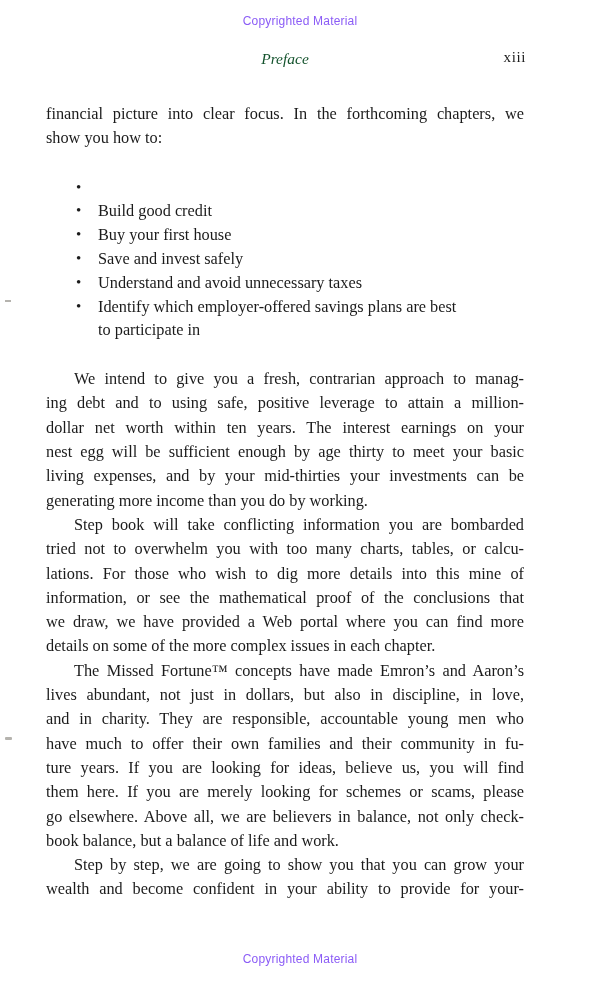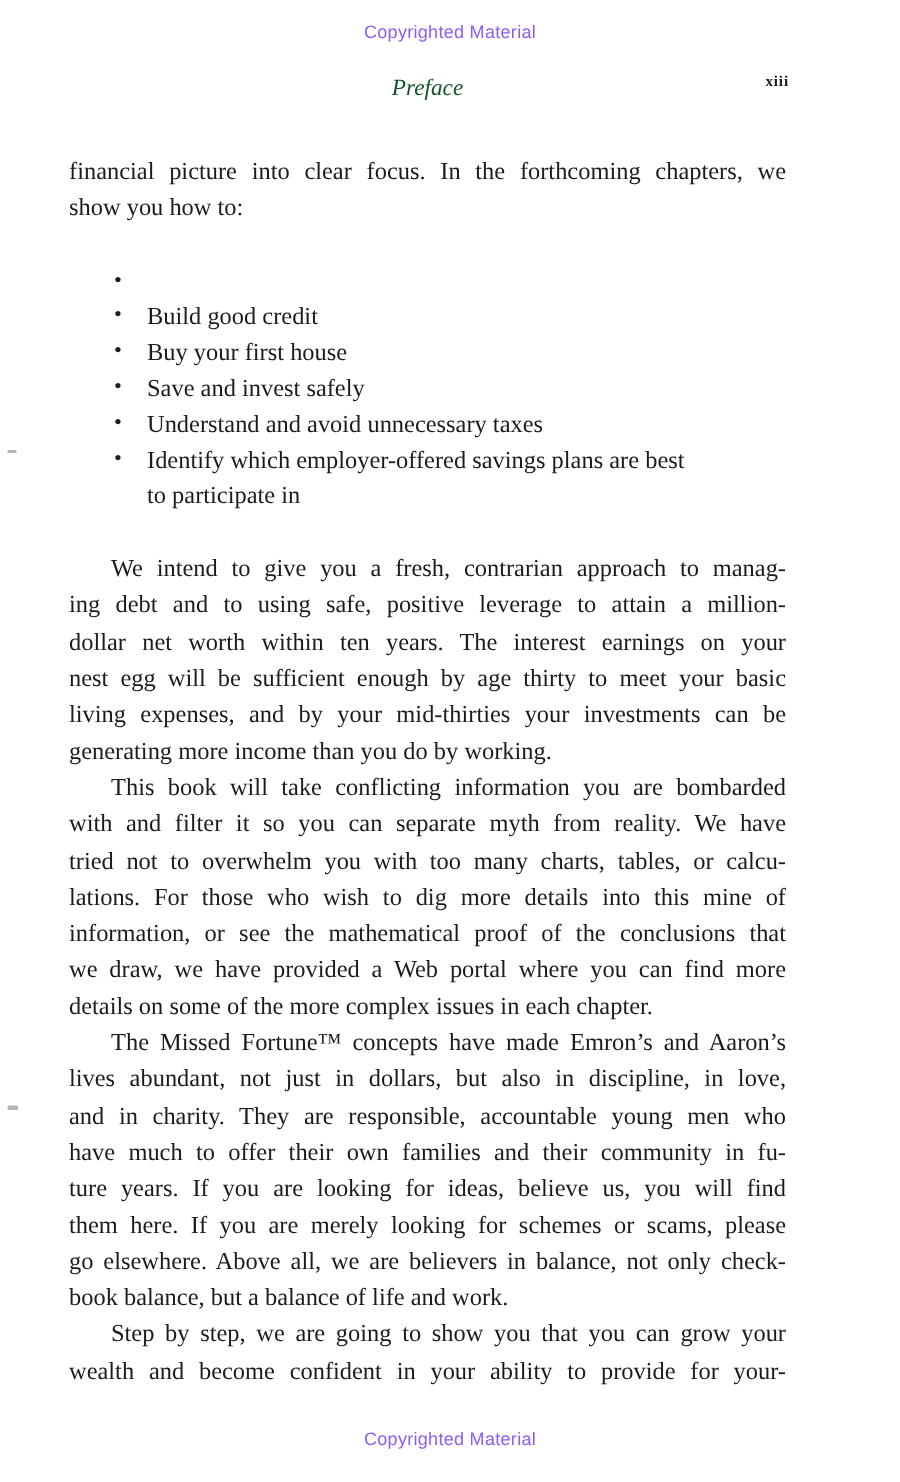--- a/index.html
+++ b/index.html
@@ -37,22 +37,22 @@
     left: 0; right: 0;
     text-align: center;
     font-style: italic;
     font-size: 15.5px;
     color: #14532d;
   }
   .page-number {
     position: absolute;
     right: -2px;
     top: -1px;
-    font-weight: bold;
-    font-size: 10px;
+    font-weight: normal;
+    font-size: 15px;
     letter-spacing: 0.6px;
   }
 
   .page-content {
     position: absolute;
     top: 102px;
     left: 46px;
     width: 478px;
     font-size: 16.3px;
   }
@@ -131,22 +131,21 @@
     </div>
     <div class="para">
       <div class="line just indent">We intend to give you a fresh, contrarian approach to manag-</div>
       <div class="line just">ing debt and to using safe, positive leverage to attain a million-</div>
       <div class="line just">dollar net worth within ten years. The interest earnings on your</div>
       <div class="line just">nest egg will be sufficient enough by age thirty to meet your basic</div>
       <div class="line just">living expenses, and by your mid-thirties your investments can be</div>
       <div class="line">generating more income than you do by working.</div>
     </div>
     <div class="para">
-      <div class="line just indent">This book will take conflicting information you are bombarded</div>
-      <div class="line just">with and filter it so you can separate myth from reality. We have</div>
+      <div class="line just indent">Step book will take conflicting information you are bombarded</div>
       <div class="line just">tried not to overwhelm you with too many charts, tables, or calcu-</div>
       <div class="line just">lations. For those who wish to dig more details into this mine of</div>
       <div class="line just">information, or see the mathematical proof of the conclusions that</div>
       <div class="line just">we draw, we have provided a Web portal where you can find more</div>
       <div class="line">details on some of the more complex issues in each chapter.</div>
     </div>
     <div class="para">
       <div class="line just indent">The Missed Fortune™ concepts have made Emron’s and Aaron’s</div>
       <div class="line just">lives abundant, not just in dollars, but also in discipline, in love,</div>
       <div class="line just">and in charity. They are responsible, accountable young men who</div>

